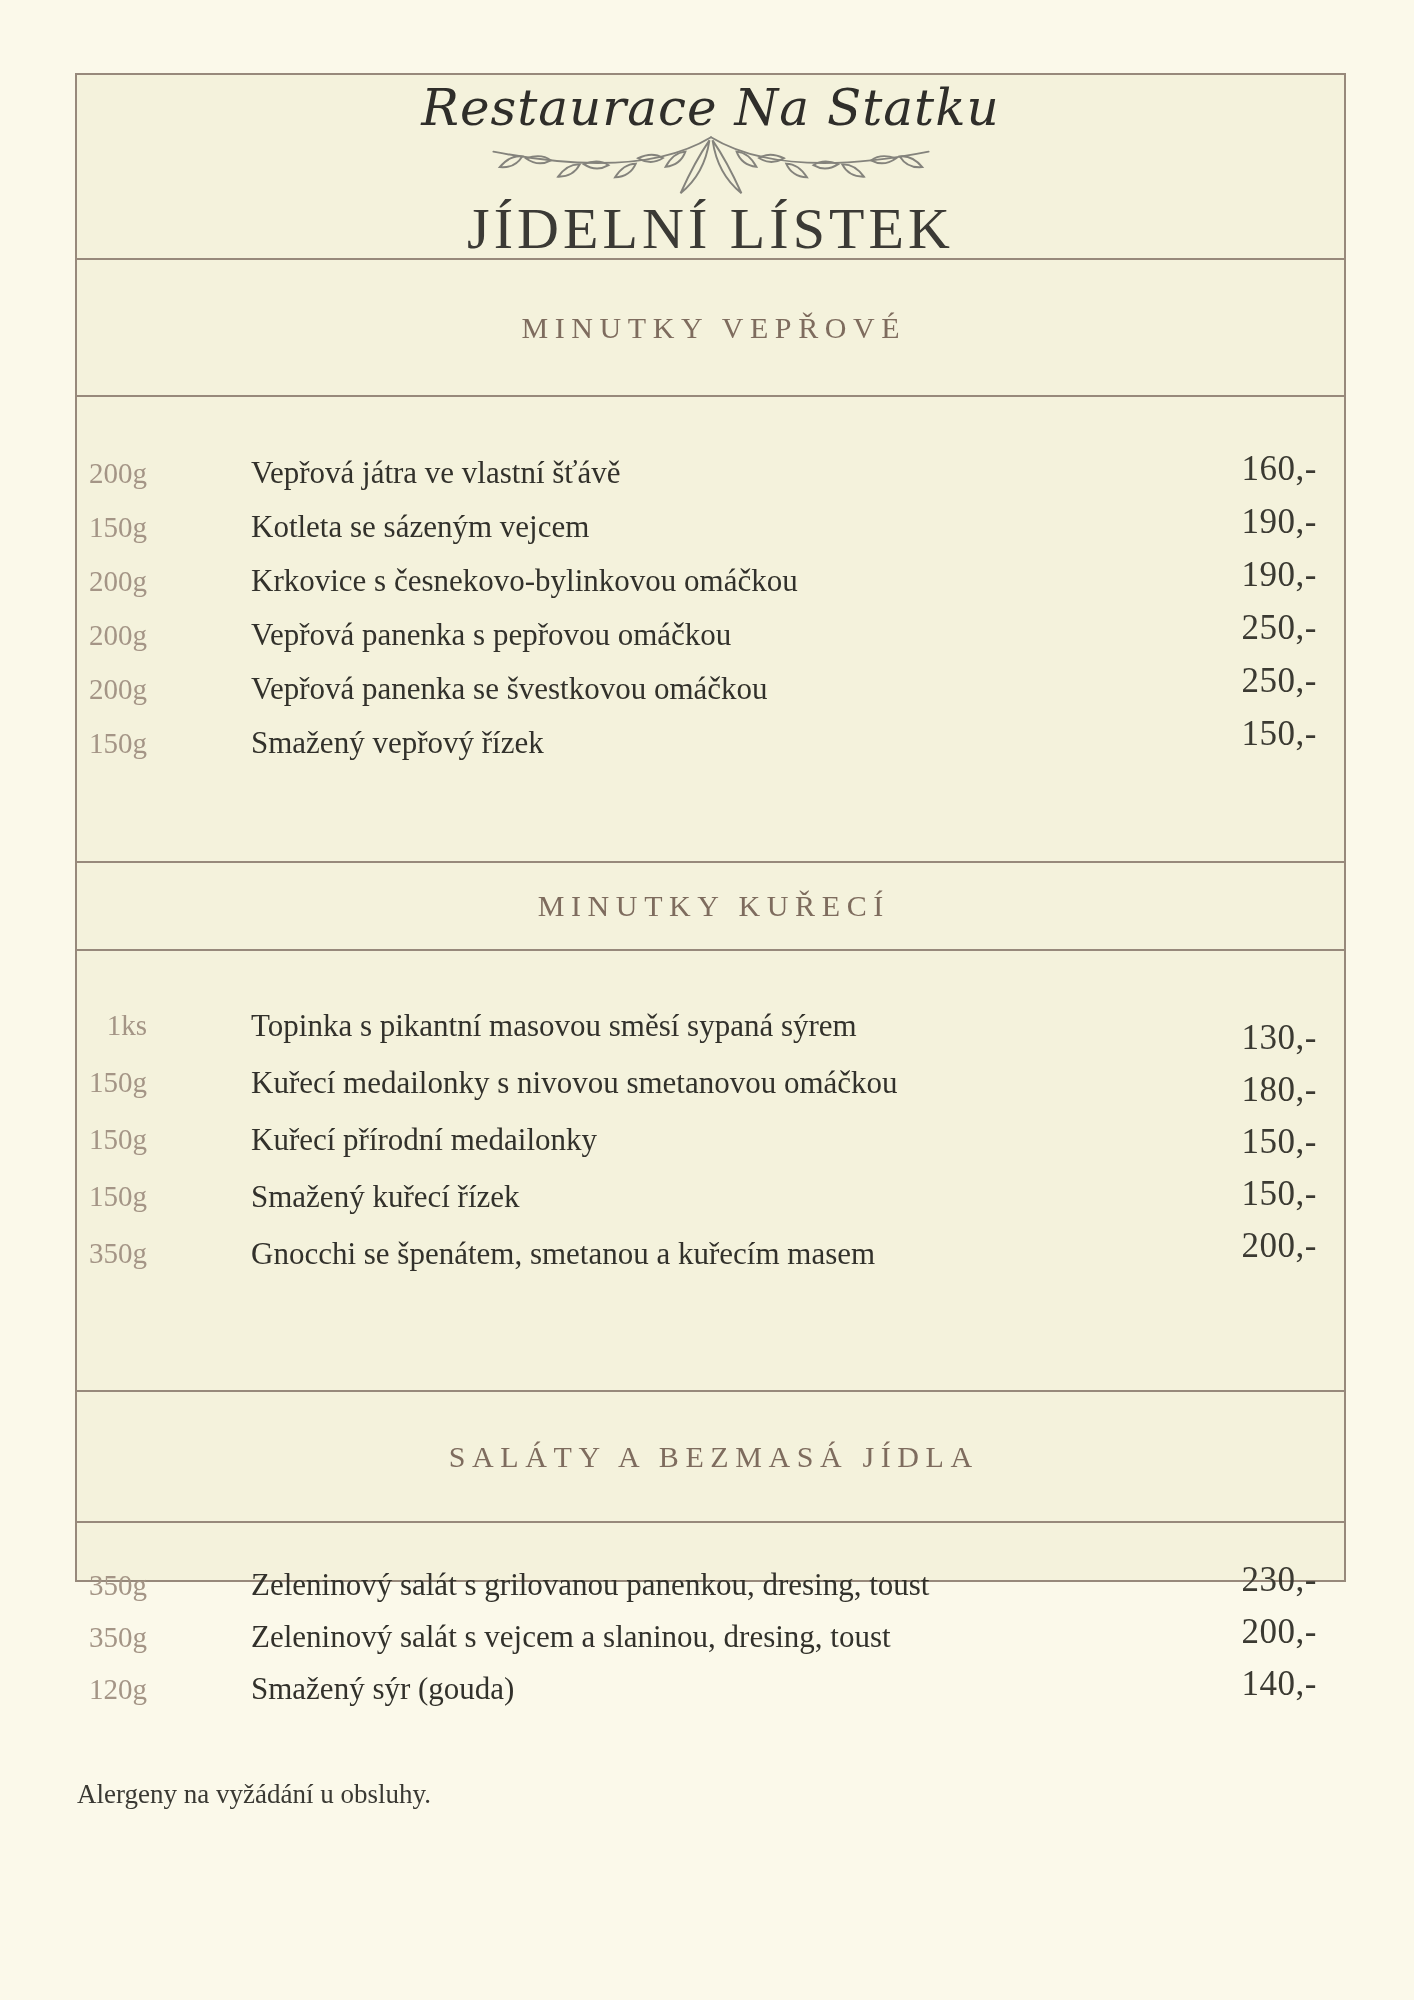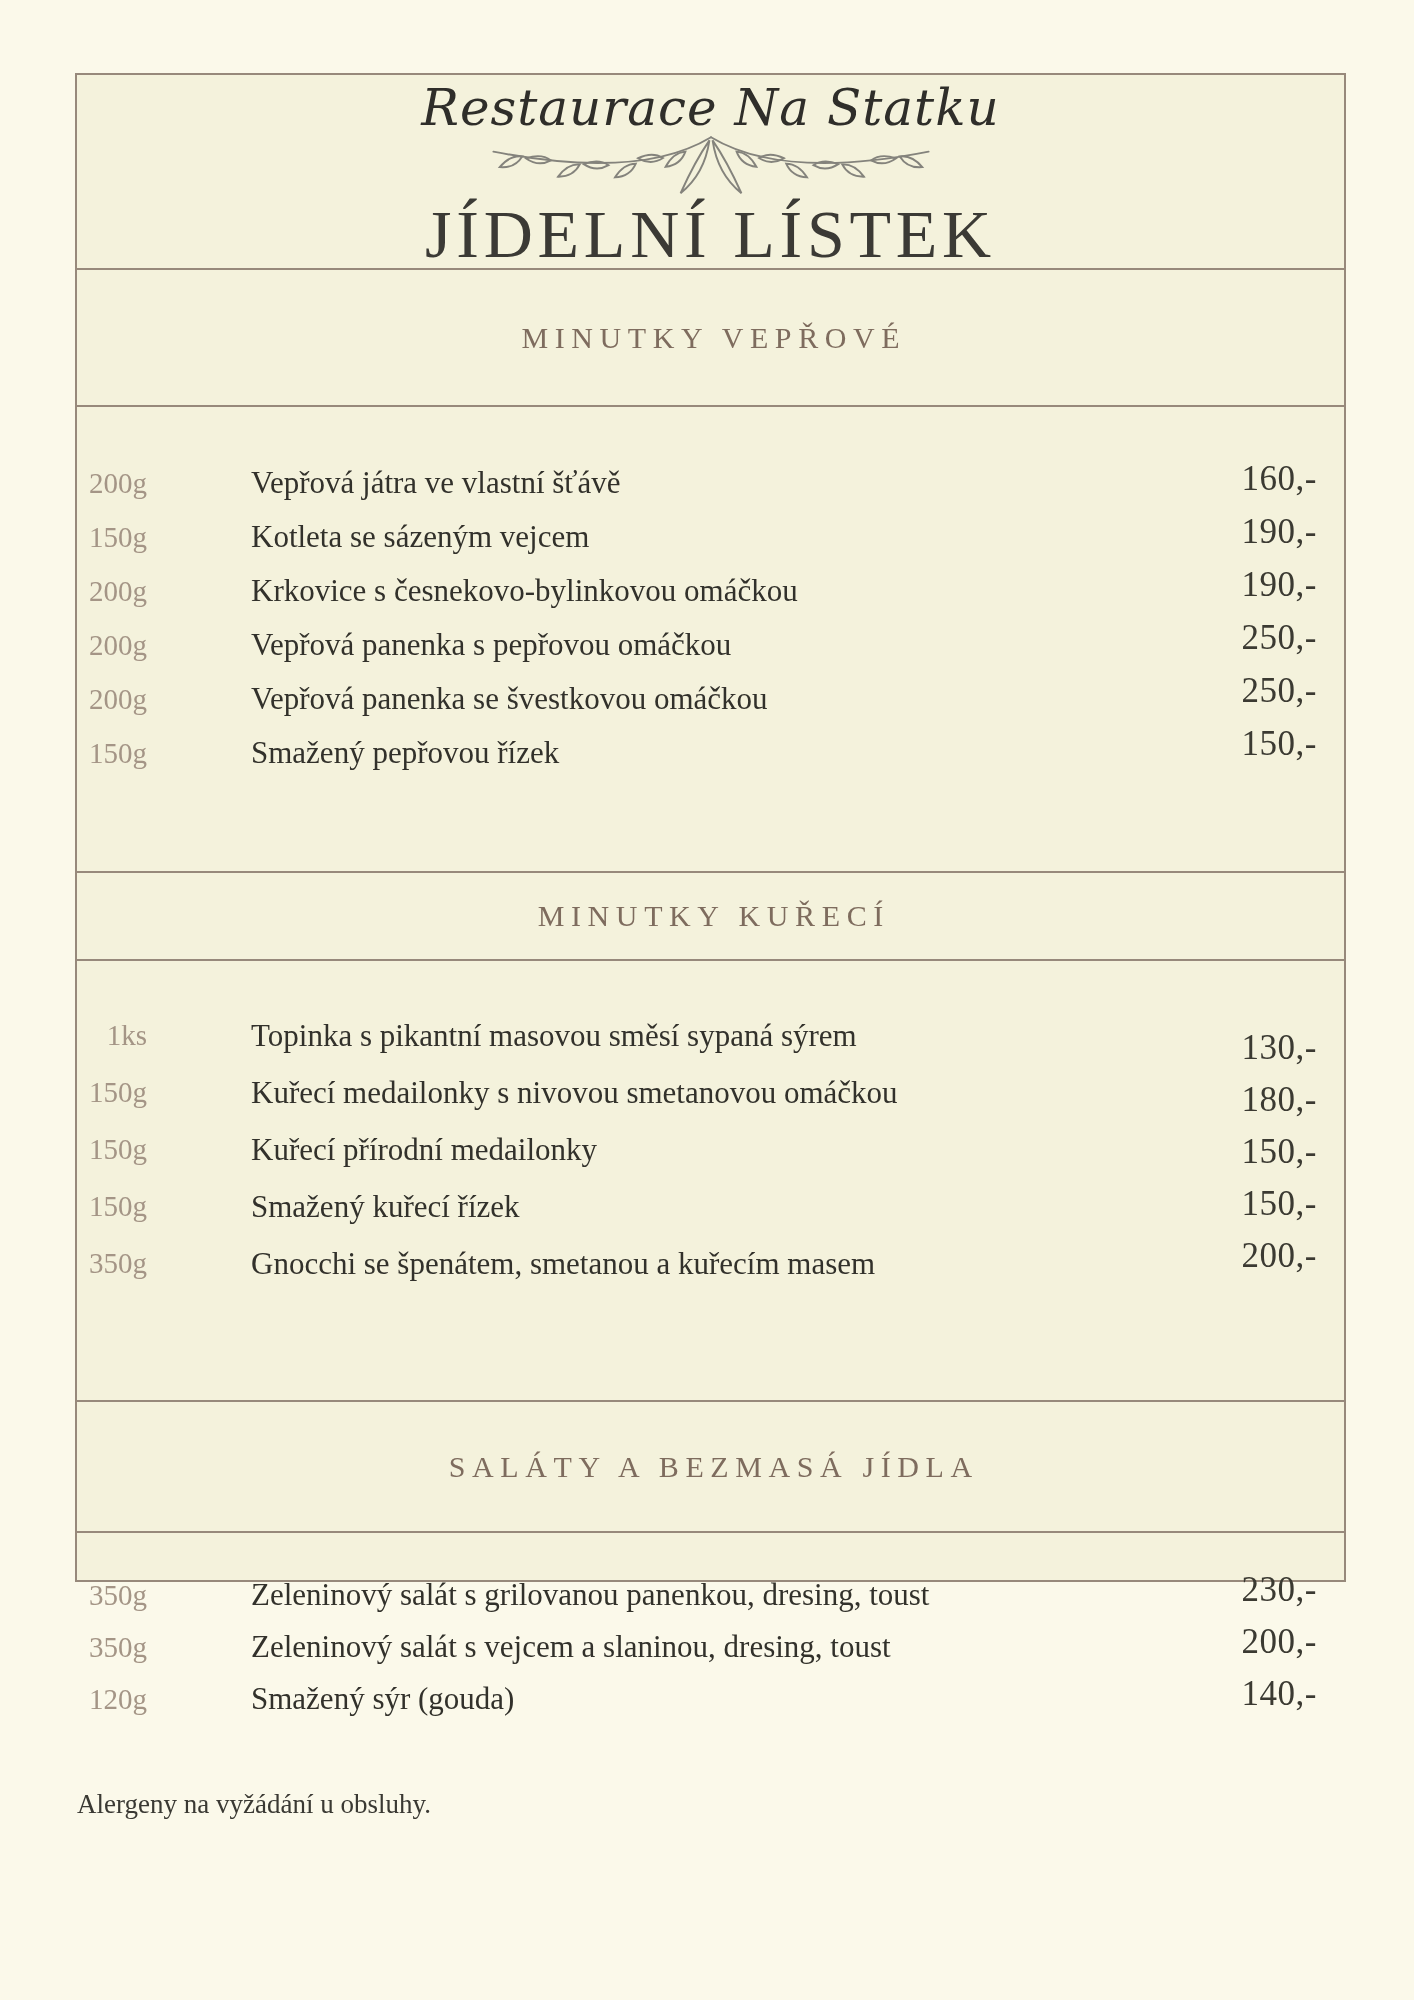--- a/index.html
+++ b/index.html
@@ -42,21 +42,21 @@
     letter-spacing:1px;
     line-height:1.1;
     z-index:2;
   }
   .laurel{
     width:600px; height:96px;
     margin-top:-26px;
     z-index:1;
   }
   .title{
-    font-size:68px;
+    font-size:58px;
     font-weight:normal;
     letter-spacing:0.07em;
     color:#3b3a35;
     line-height:1;
     margin-top:-6px;
     white-space:nowrap;
   }
   
   .sec-head{
     border-top:2px solid var(--border);
@@ -165,21 +165,21 @@
     <span class="n">Vepřová panenka s pepřovou omáčkou</span>
   </div>
 
   <div class="row">
     <span class="w">200g</span>
     <span class="n">Vepřová panenka se švestkovou omáčkou</span>
   </div>
 
   <div class="row">
     <span class="w">150g</span>
-    <span class="n">Smažený pepřovou řízek</span>
+    <span class="n">Smažený vepřový řízek</span>
   </div>
 </div>
       <div class="prices">
             <div class="p">160,-</div>
             <div class="p">190,-</div>
             <div class="p">190,-</div>
             <div class="p">250,-</div>
             <div class="p">250,-</div>
             <div class="p">150,-</div>
           </div>

